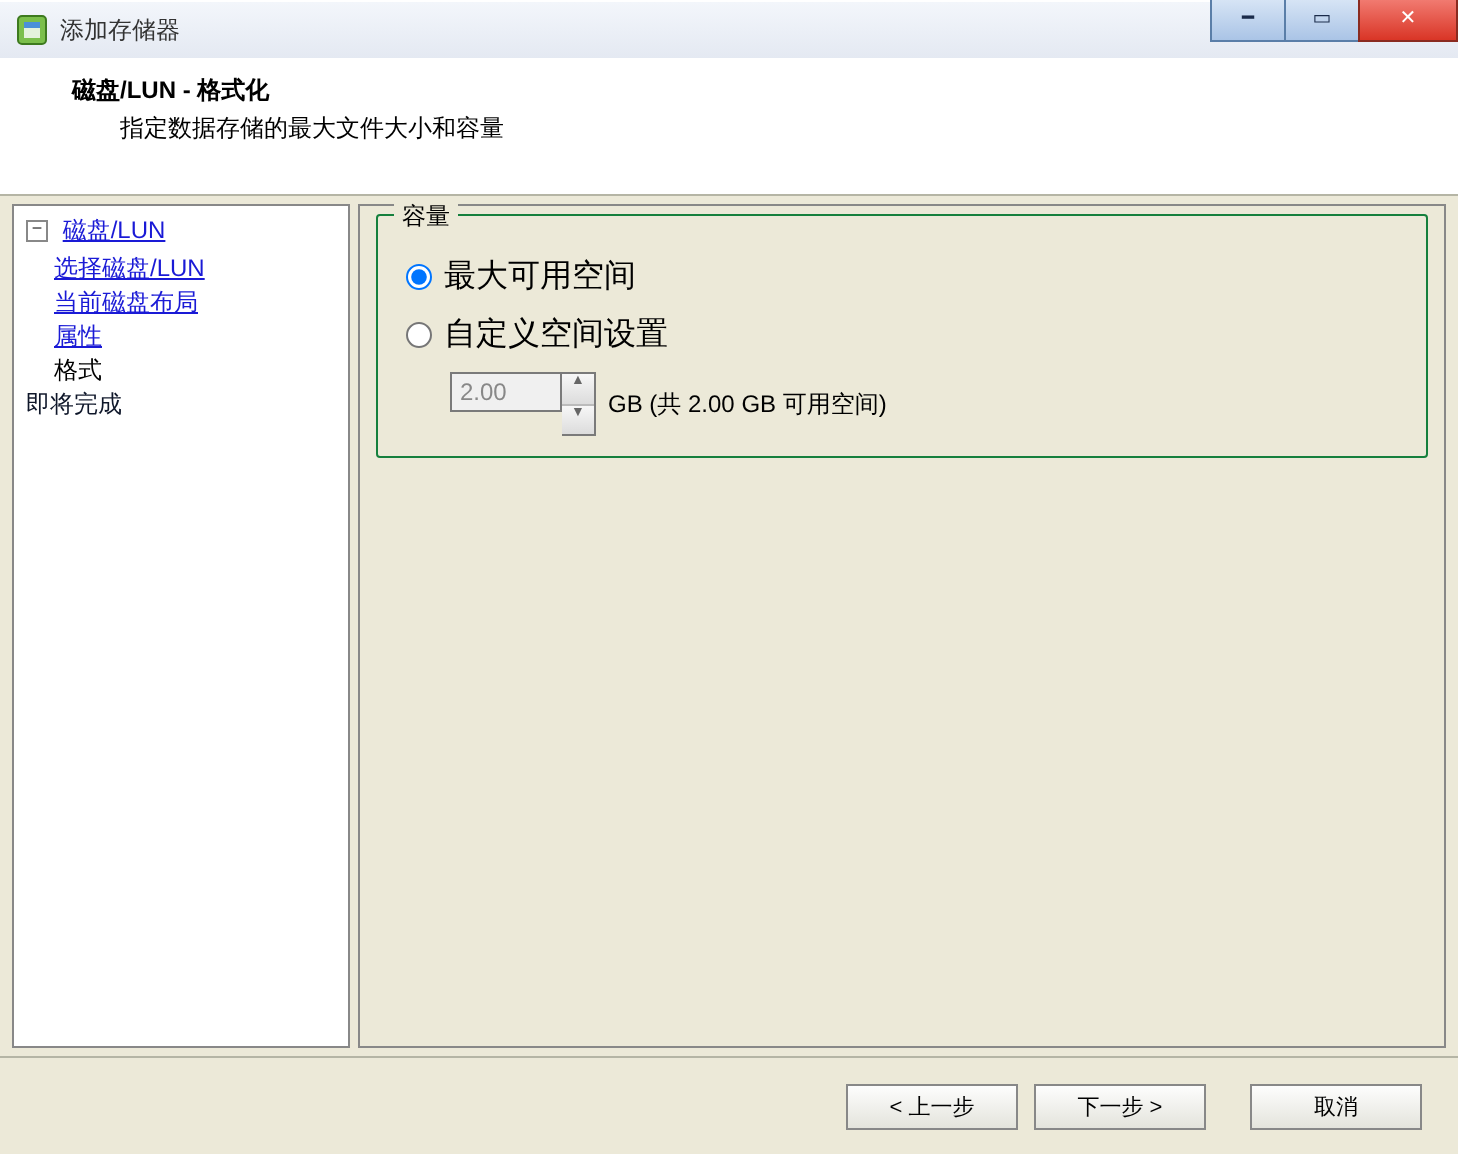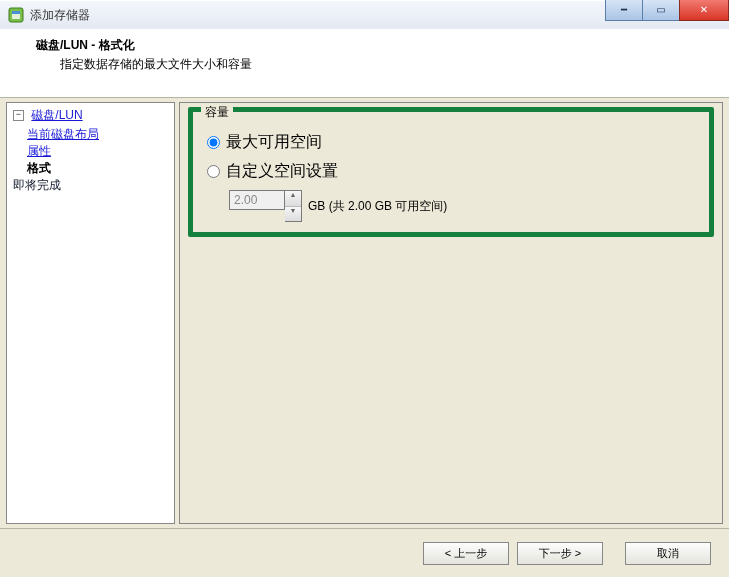--- a/index.html
+++ b/index.html
@@ -19,25 +19,25 @@
   .header .hdr-sub{font-size:12px;margin:2px 0 0 24px;}
   
   .body{display:flex;align-items:stretch;height:430px;}
   
   .nav{width:169px;background:#fff;border:1px solid #888;margin:4px 4px 4px 6px;padding:4px 0 0 0;box-sizing:border-box;overflow:hidden;}
   .tree-root{padding-left:6px;}
   .tree-toggle{display:inline-block;width:9px;height:9px;border:1px solid #888;text-align:center;line-height:7px;font-size:9px;vertical-align:middle;margin-right:4px;color:#333;background:#fff;}
   .tree-root-label{color:#1a1ad6;text-decoration:underline;vertical-align:middle;}
   .tree-children{margin:2px 0 0 20px;line-height:17px;}
   .tree-children a{color:#1a1ad6;text-decoration:underline;cursor:pointer;display:inline-block;}
-  .tree-children .current{font-weight:bold;color:#000;text-decoration:none;}
+  .tree-children .current{font-weight:normal;color:#000;text-decoration:none;}
   .tree-children .pending{color:#0f172a;text-decoration:none;}
   
   .main{flex:1;margin:4px 6px 4px 0;background:#ece9d8;border:1px solid #888;box-sizing:border-box;position:relative;}
-  .groupbox{position:absolute;left:8px;right:8px;top:4px;height:120px;border:5px solid #15803d;border-radius:2px;}
+  .groupbox{position:absolute;left:8px;right:8px;top:4px;height:120px;border:1px solid #15803d;border-radius:2px;}
   .groupbox .legend{position:absolute;left:8px;top:-8px;background:#ece9d8;padding:0 4px;font-size:12px;}
   .gb-body{padding:16px 10px 10px 14px;}
   .radio-row{display:flex;align-items:center;margin:4px 0 8px 0;}
   .radio-row input[type=radio]{margin:0 6px 0 0;}
   .radio-row label{font-size:16px;}
   .custom-row{display:flex;align-items:center;margin-left:22px;margin-top:4px;}
   .spin{display:flex;align-items:stretch;height:32px;}
   .spin input{width:46px;height:18px;border:1px solid #7a7a7a;background:#f0f0f0;color:#7a7a7a;font-size:12px;padding:0 4px;box-sizing:content-box;}
   .spin input:disabled{background:#f0f0f0;color:#888;}
   .spin-btns{display:flex;flex-direction:column;width:16px;border:1px solid #7a7a7a;border-left:none;}
@@ -84,20 +84,21 @@
   </div>
 
   <div class="body">
 
     <div class="nav">
       <div class="tree-root">
         <span class="tree-toggle">−</span>
         <a class="tree-root-label">磁盘/LUN</a>
       </div>
       <div class="tree-children">
+        <div><a>选择磁盘/LUN</a></div>
         <div><a>当前磁盘布局</a></div>
         <div><a>属性</a></div>
         <div><span class="current">格式</span></div>
         <div style="margin-left:-14px;"><span class="pending">即将完成</span></div>
       </div>
     </div>
 
     <div class="main">
       <div class="groupbox">
         <span class="legend">容量</span>

